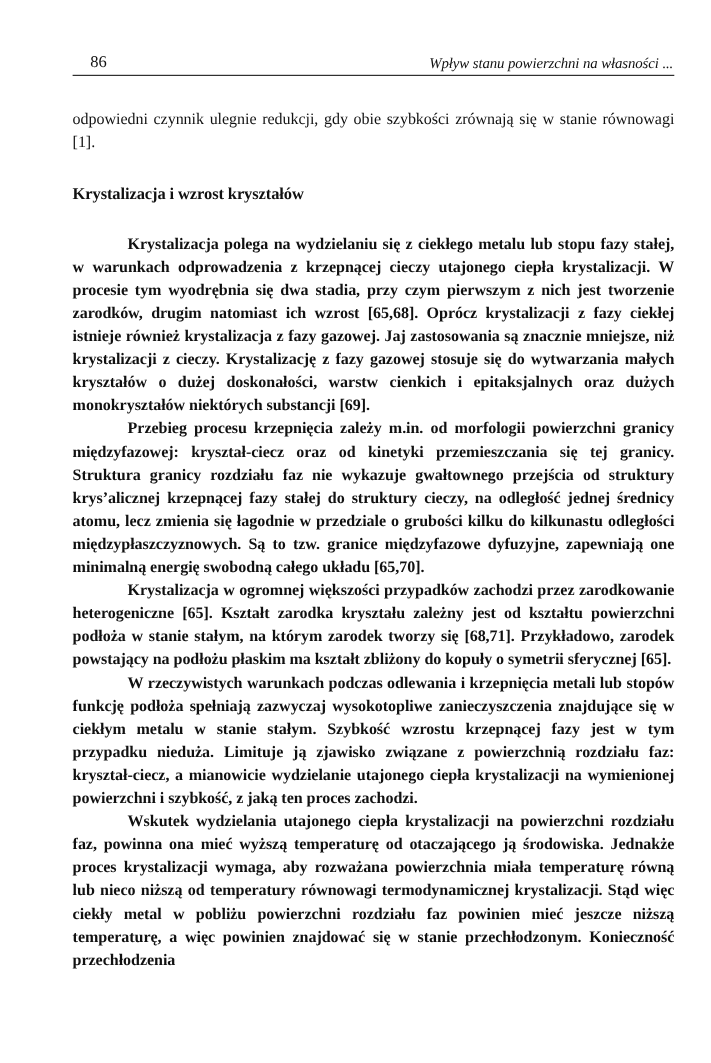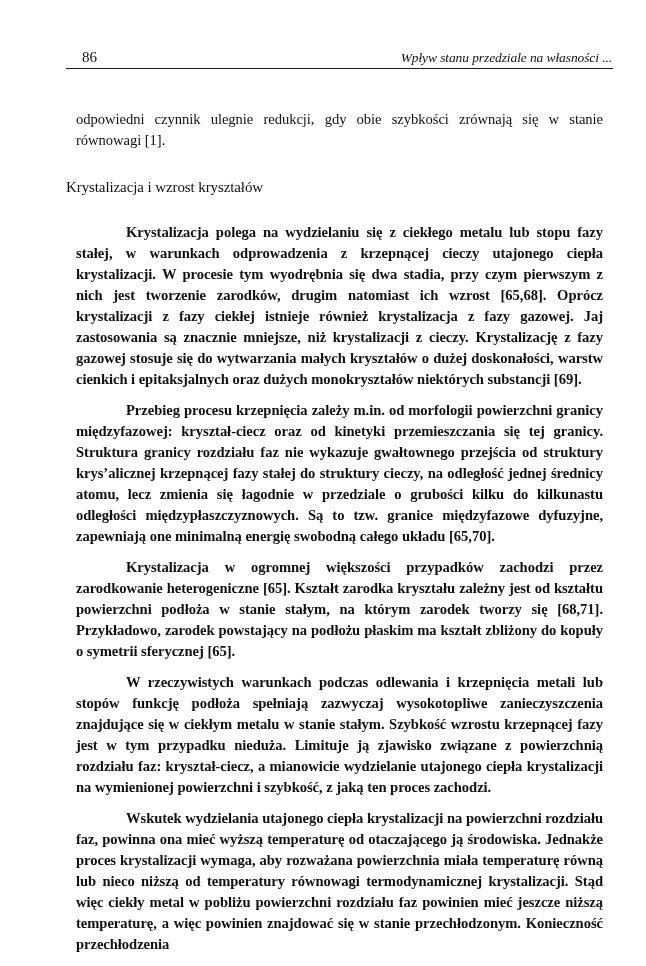--- a/index.html
+++ b/index.html
@@ -42,44 +42,44 @@
     }
     .content {
       position: absolute;
       left: 66px;
       top: 99px;
       width: 547px;
       font-size: 14.6px;
       line-height: 21px;
     }
     .para {
-      margin: 10px;
+      margin: 0;
       text-align: justify;
       text-align-last: left;
       hyphens: none;
       letter-spacing: -0.05px;
     }
     .para.indent {
       text-indent: 50px;
       font-weight: bold;
     }
     .section-heading {
       margin: 26px 0 25px 0;
       font-size: 15px;
-      font-weight: normal;
+      font-weight: bold;
       line-height: 20px;
       letter-spacing: -0.1px;
     }
   </style>
 </head>
 <body>
 
 <div class="page-header">
   <span class="page-number">86</span>
-  <span class="running-title">Wpływ stanu przedziale na własności ...</span>
+  <span class="running-title">Wpływ stanu powierzchni na własności ...</span>
 </div>
 
 <div class="content">
   <p class="para">odpowiedni czynnik ulegnie redukcji, gdy obie szybkości zrównają się w stanie równowagi [1].</p>
   <h2 class="section-heading">Krystalizacja i wzrost kryształów</h2>
   <p class="para indent">Krystalizacja polega na wydzielaniu się z ciekłego metalu lub stopu fazy stałej, w warunkach odprowadzenia z krzepnącej cieczy utajonego ciepła krystalizacji. W procesie tym wyodrębnia się dwa stadia, przy czym pierwszym z nich jest tworzenie zarodków, drugim natomiast ich wzrost [65,68]. Oprócz krystalizacji z fazy ciekłej istnieje również krystalizacja z fazy gazowej. Jaj zastosowania są znacznie mniejsze, niż krystalizacji z cieczy. Krystalizację z fazy gazowej stosuje się do wytwarzania małych kryształów o dużej doskonałości, warstw cienkich i epitaksjalnych oraz dużych monokryształów niektórych substancji [69].</p>
   <p class="para indent">Przebieg procesu krzepnięcia zależy m.in. od morfologii powierzchni granicy międzyfazowej: kryształ-ciecz oraz od kinetyki przemieszczania się tej granicy. Struktura granicy rozdziału faz nie wykazuje gwałtownego przejścia od struktury krysʼalicznej krzepnącej fazy stałej do struktury cieczy, na odległość jednej średnicy atomu, lecz zmienia się łagodnie w przedziale o grubości kilku do kilkunastu odległości międzypłaszczyznowych. Są to tzw. granice międzyfazowe dyfuzyjne, zapewniają one minimalną energię swobodną całego układu [65,70].</p>
   <p class="para indent">Krystalizacja w ogromnej większości przypadków zachodzi przez zarodkowanie heterogeniczne [65]. Kształt zarodka kryształu zależny jest od kształtu powierzchni podłoża w stanie stałym, na którym zarodek tworzy się [68,71]. Przykładowo, zarodek powstający na podłożu płaskim ma kształt zbliżony do kopuły o symetrii sferycznej [65].</p>
   <p class="para indent">W rzeczywistych warunkach podczas odlewania i krzepnięcia metali lub stopów funkcję podłoża spełniają zazwyczaj wysokotopliwe zanieczyszczenia znajdujące się w ciekłym metalu w stanie stałym. Szybkość wzrostu krzepnącej fazy jest w tym przypadku nieduża. Limituje ją zjawisko związane z powierzchnią rozdziału faz: kryształ-ciecz, a mianowicie wydzielanie utajonego ciepła krystalizacji na wymienionej powierzchni i szybkość, z jaką ten proces zachodzi.</p>
   <p class="para indent">Wskutek wydzielania utajonego ciepła krystalizacji na powierzchni rozdziału faz, powinna ona mieć wyższą temperaturę od otaczającego ją środowiska. Jednakże proces krystalizacji wymaga, aby rozważana powierzchnia miała temperaturę równą lub nieco niższą od temperatury równowagi termodynamicznej krystalizacji. Stąd więc ciekły metal w pobliżu powierzchni rozdziału faz powinien mieć jeszcze niższą temperaturę, a więc powinien znajdować się w stanie przechłodzonym. Konieczność przechłodzenia</p>

